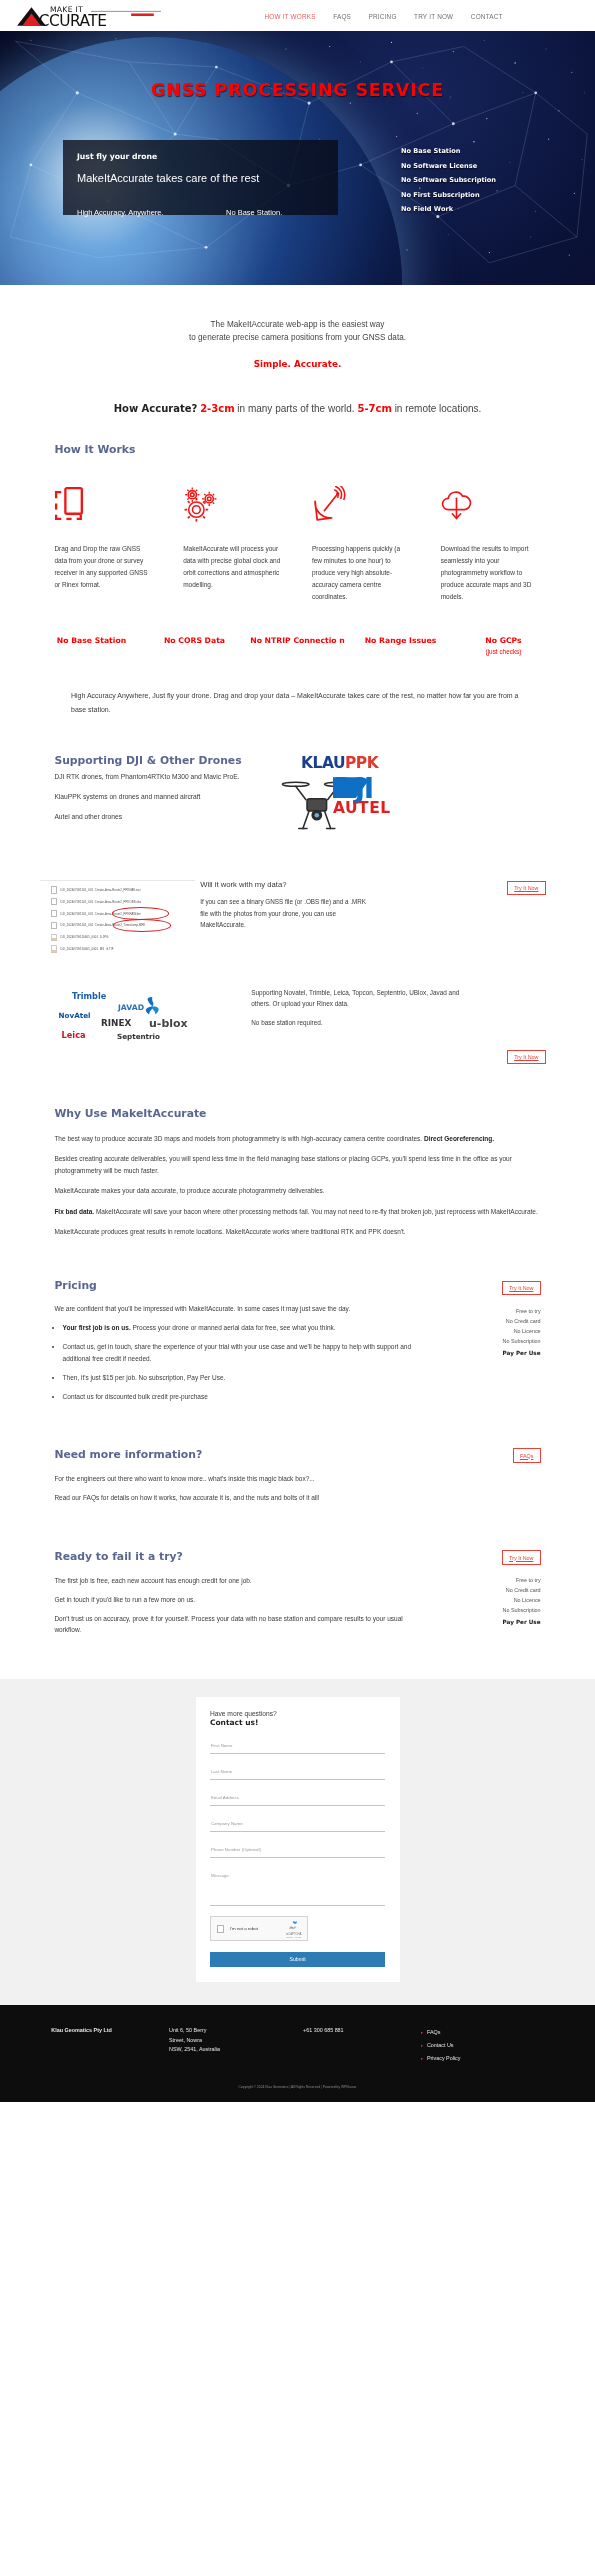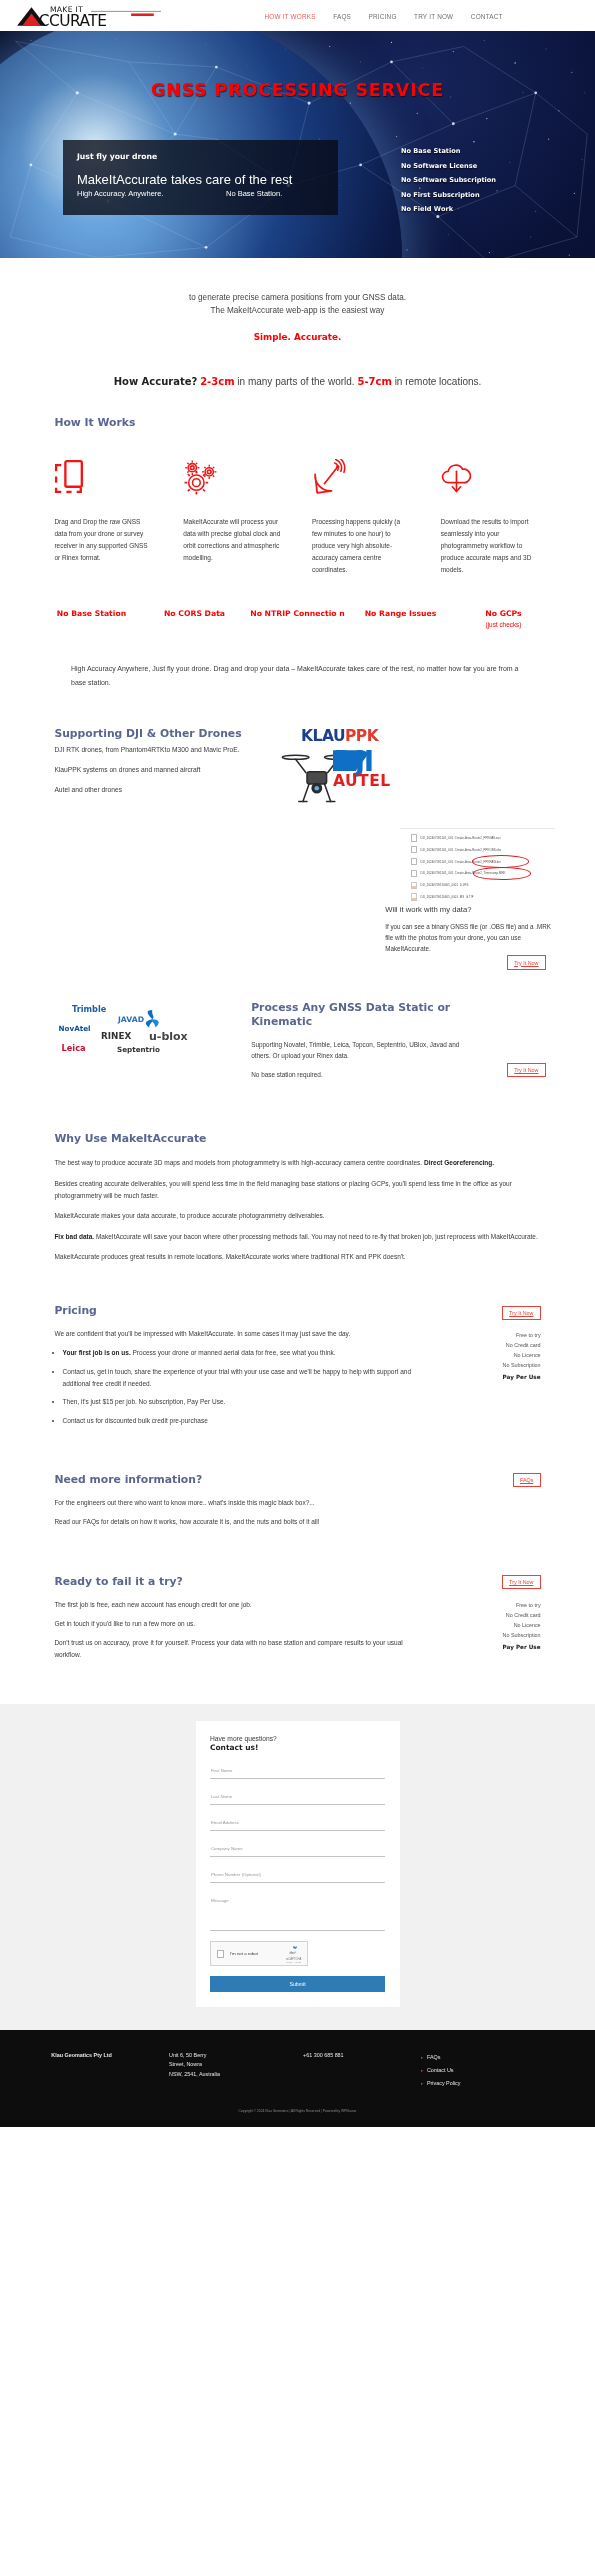--- a/index.html
+++ b/index.html
@@ -21,21 +21,21 @@
   .logo svg { display: block; }
   .nav { display: flex; align-items: center; gap: 17.5px; margin-left: 95px; padding-top: 2.1px; }
   .nav a {
     font-size: 6.4px; letter-spacing: 0.2px; color: #6f6f6f; text-decoration: none;
     font-family: "Liberation Sans", sans-serif;
   }
   .nav a.active { color: #e8605a; }
 
   
   .hero {
-    height: 227px; position: relative; overflow: hidden;
+    height: 254px; position: relative; overflow: hidden;
     background:
       radial-gradient(ellipse 361px 258px at 22% 95%, rgba(120,190,255,.55) 0%, rgba(40,90,170,.25) 38%, rgba(6,12,45,0) 66%),
       radial-gradient(ellipse 464px 361px at 12% 100%, rgba(180,225,255,.6) 0%, rgba(20,50,120,.2) 40%, rgba(4,8,35,0) 70%),
       radial-gradient(circle at 70% 25%, #16255c 0%, #0a1238 45%, #05081f 100%),
       #05081f;
   }
   .hero .stars { position: absolute; inset: 0; opacity: .95; }
   .hero .globe {
     position: absolute; left: -93px; bottom: -247px; width: 495px; height: 495px;
     border-radius: 50%;
@@ -48,21 +48,21 @@
     position: absolute; left: 0; right: 0; top: 49px; text-align: center;
     font-family: "DejaVu Sans", sans-serif;
     font-size: 17.5px; font-weight: 700; color: #fe0000; letter-spacing: 0.8px;
     text-shadow: 0.5px 0.5px 1px rgba(0,0,0,.6);
   }
   .hero-card {
     position: absolute; left: 63px; top: 109px; width: 275px; height: 75px;
     background: rgba(8,10,22,.78); padding: 12.4px 14px;
   }
   .hero-card .hl1 { font-size: 7.7px; font-weight: 700; color: #fff; margin-bottom: 10.3px; font-family:"DejaVu Sans",sans-serif; }
-  .hero-card .hl2 { font-size: 13px; color: #fff; margin-bottom: 2px; }
+  .hero-card .hl2 { font-size: 11px; color: #fff; margin-bottom: 24px; }
   .hero-card .row3 { display: flex; font-size: 7.5px; color: #fff; }
   .hero-card .row3 span:first-child { width: 149px; }
   .hero-list {
     position: absolute; left: 401px; top: 117px; width: 170px;
     color: #fff; font-size: 6.6px; font-weight: 700; line-height: 1.05;
     font-family: "DejaVu Sans", sans-serif;
   }
   .hero-list li { list-style: none; margin-bottom: 7.7px; text-shadow: 0 0.5px 1.5px rgba(0,0,0,.8); }
 
   
@@ -103,21 +103,21 @@
   .dji-left p { font-size: 6.7px; line-height: 1.65; color: #3a3a3a; margin-bottom: 8.8px; }
   .dji-right { flex: 1; position: relative; height: 98px; }
   .klau { position: absolute; left: 45px; top: 0; font-size: 15.5px; font-weight: 800; color: #1b3f8f; letter-spacing: -0.5px; font-family:"DejaVu Sans",sans-serif; }
   .klau .ppk { color: #e03a2f; }
   .dji-logo { position: absolute; left: 77px; top: 17.5px; font-size: 28px; font-weight: 800; color: #0f6fc5; letter-spacing: -1.5px; font-family:"DejaVu Sans",sans-serif; }
   .autel { position: absolute; left: 77px; top: 45px; font-size: 15.5px; font-weight: 800; color: #e02020; letter-spacing: 0.5px; font-family:"DejaVu Sans",sans-serif; }
   .autel-swoosh { position: absolute; left: 77px; top: 23px; width: 38px; height: 20.6px; background: #0f6fc5; clip-path: polygon(0 0, 100% 0, 60% 100%, 0 100%); border-radius: 0 20.6px 20.6px 0; }
   .drone-art { position: absolute; left: 20.6px; top: 20.6px; }
 
   
-  .files-row { width: 515px; margin: 3px auto 0; display: flex; align-items: flex-end; flex-direction: column; }
+  .files-row { width: 515px; margin: 28px auto 0; display: flex; align-items: flex-start; }
   .file-list { width: 155px; padding: 5.2px 0 0 11.3px; border-top: 0.5px solid #e7e7e7; }
   .file-item { display: flex; align-items: center; gap: 3.6px; margin-bottom: 4.6px; position: relative; }
   .file-ico { width: 5.7px; height: 7.2px; border: 0.5px solid #b9b9b9; border-radius: 0.5px; background: #fff; flex: none; }
   .file-ico.img { border-color: #c9c9c9; background: linear-gradient(#fff 60%, #f3c88f 60%); }
   .file-item span { font-size: 2.8px; color: #4a4a4a; letter-spacing: 0.1px; white-space: nowrap; }
   .ellipse { position: absolute; border: 1px solid #d81f1f; border-radius: 50%; pointer-events: none; }
   .wiw { width: 175px; padding-left: 5.2px; }
   .wiw h3 { font-size: 7.7px; font-weight: 400; color: #3a3a3a; margin-bottom: 7.2px; }
   .wiw p { font-size: 6.3px; line-height: 1.75; color: #3a3a3a; }
   .try-btn {
@@ -319,22 +319,22 @@
     <ul class="hero-list">
       <li>No Base Station</li>
       <li>No Software License</li>
       <li>No Software Subscription</li>
       <li>No First Subscription</li>
       <li>No Field Work</li>
     </ul>
   </div>
 
   <div class="intro">
+    <p>The MakeItAccurate web-app is the easiest way</p>
     <p>to generate precise camera positions from your GNSS data.</p>
-    <p>The MakeItAccurate web-app is the easiest way</p>
     <p class="simple">Simple. Accurate.</p>
   </div>
   <div class="accuracy">
     <b>How Accurate?</b>
     <span class="red">2-3cm</span>
     <span>in many parts of the world.</span>
     <span class="red">5-7cm</span>
     <span>in remote locations.</span>
   </div>
 
@@ -534,21 +534,20 @@
       <div style="left:109px; top:29px; font-size:11px; color:#444;">u-blox</div>
       <div style="left:21.6px; top:42px; font-size:8.2px; color:#c8102e;">Leica</div>
       <div style="left:77px; top:44px; font-size:7.2px; color:#333;">Septentrio</div>
       <svg width="20.6" height="20.6" viewBox="0 0 40 40" style="position:absolute; left:102px; top:8.2px;">
         <path d="M20,20 C10,10 6,2 20,2 C18,12 26,14 20,20 Z" fill="#0f6fc5"></path>
         <path d="M20,20 C8,22 2,28 14,36 C14,26 24,26 20,20 Z" fill="#0f6fc5"></path>
         <path d="M20,20 C32,20 38,26 26,36 C26,26 16,26 20,20 Z" fill="#1b8ad9"></path>
       </svg>
     </div>
     <div class="gnss-right">
-      <h2 class="blue">Process Any GNSS Data Static or Kinematic</h2>
       <p>Supporting Novatel, Trimble, Leica, Topcon, Septentrio, UBlox, Javad and others. Or upload your Rinex data.</p>
       <p>No base station required.</p>
     </div>
     <div class="try-wrap" style="padding-top:62px;">
       <a class="try-btn" href="#">Try It Now</a>
     </div>
   </div>
 
   <div class="why">
     <h2 class="blue">Why Use MakeItAccurate</h2>

